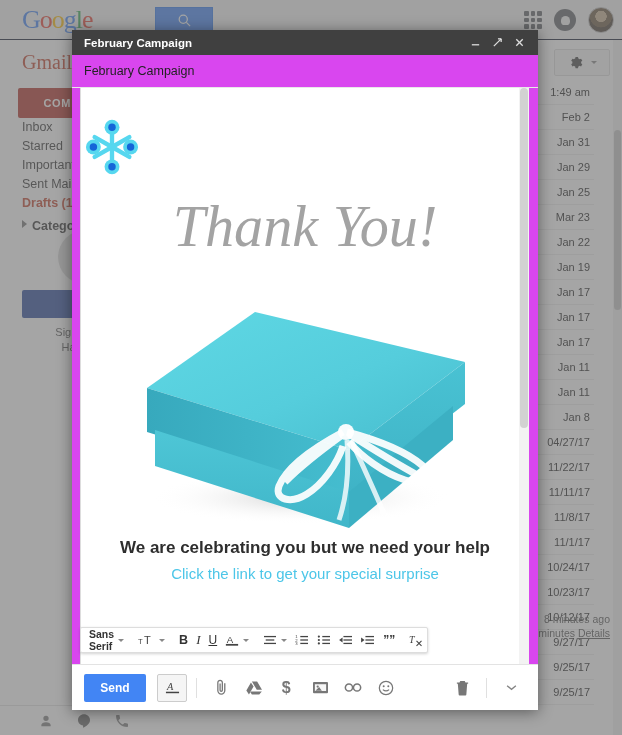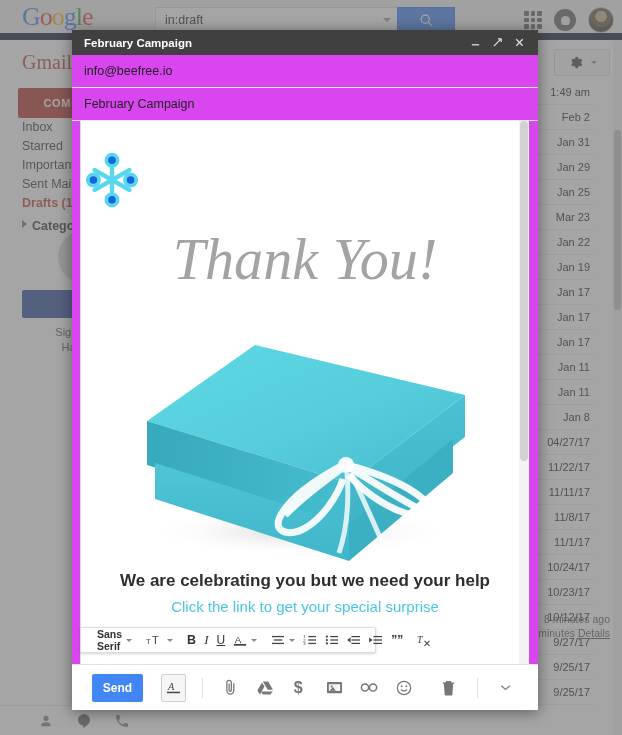--- a/index.html
+++ b/index.html
@@ -16,21 +16,21 @@
     background:#ffffff;
   }
   .dimmer{
     position:absolute; inset:0; background:rgba(110,110,110,0.62);
     z-index:40; pointer-events:none;
   }
 
   
   .gbar{
     position:absolute; top:0; left:0; right:0; height:40px;
-    background:#f5f5f5; border-bottom:7px solid #0f172a;
+    background:#f5f5f5; border-bottom:1px solid #0f172a;
     display:flex; align-items:center;
   }
   .glogo{ margin-left:22px; font-size:26px; letter-spacing:-1px; font-family:"Liberation Serif", serif;}
   .c-b{color:#4285f4;} .c-r{color:#ea4335;} .c-y{color:#fbbc05;} .c-g{color:#34a853;}
 
   .searchwrap{ position:absolute; left:155px; top:7px; width:300px; height:26px; display:flex; }
   .searchbox{
     flex:1; background:#fff; border:1px solid #d9d9d9; border-right:none;
     display:flex; align-items:center; padding:0 6px 0 9px; font-size:12.5px; color:#222;
   }
@@ -159,35 +159,35 @@
     text-align:center; font-size:15px; font-weight:normal; color:#4cc6e8;
     margin-top:7px;
   }
 
   
   .c-scroll{ position:absolute; right:0; top:0; bottom:0; width:10px; background:#f3f3f3; }
   .c-scroll i{ position:absolute; top:0; left:1px; width:8px; height:340px; background:#d2d2d2; border-radius:4px;}
 
   
   .fmt-bar{
-    position:absolute; left:8px; bottom:57px; width:296px; height:26px;
+    position:absolute; left:8px; bottom:57px; width:348px; height:26px;
     background:#fff; border:1px solid #ddd; border-radius:2px;
     box-shadow:0 1px 3px rgba(0,0,0,.18);
-    display:flex; align-items:center; z-index:5;padding-left:8px;
+    display:flex; align-items:center; z-index:5;
   }
   .fmt-bar .sep{ width:1px; height:15px; background:#e0e0e0; margin:0 3px;}
   .fmt-item{ display:flex; align-items:center; justify-content:center; height:22px; padding:0 4px; font-size:11px; color:#333;}
   .fmt-font{ font-weight:bold; font-size:10.5px; padding-left:8px;}
   .cdn{ width:0;height:0;border-left:3px solid transparent;border-right:3px solid transparent;border-top:3.5px solid #888; margin-left:4px;}
   .fmt-bar svg{ display:block; }
 
   
   .sendbar{
     height:46px; border-top:1px solid #e3e3e3; display:flex; align-items:center;
-    padding:0 20px; gap:10px; background:#fff; position:relative;
+    padding:0 12px; gap:3px; background:#fff; position:relative;
   }
   .send-btn{
     width:62px;height:28px;background:#4285f4;color:#fff;border-radius:2px;
     font-size:12px;font-weight:bold; display:flex;align-items:center;justify-content:center;
     margin-right:8px;
   }
   .tool{
     width:30px;height:28px; display:flex;align-items:center;justify-content:center;
     opacity:.72;
   }
@@ -199,24 +199,20 @@
 <body>
 
 <div id="root">
 
   <div class="gmail-backdrop">
 
     <div class="gbar">
       <div class="glogo"><span class="c-b">G</span><span class="c-r">o</span><span class="c-y">o</span><span class="c-b">g</span><span class="c-g">l</span><span class="c-r">e</span></div>
 
       <div class="searchwrap">
-        <div class="searchbox">
-          <span class="val">in:draft</span>
-          <span class="caret-dn"></span>
-        </div>
         <div class="searchbtn">
           <svg width="15" height="15" viewBox="0 0 24 24">
             <circle cx="10" cy="10" r="6.5"></circle>
               <line x1="15" y1="15" x2="21" y2="21"></line>
           </svg>
         </div>
       </div>
 
       <div class="gright">
         <div class="apps-grid">
@@ -336,23 +332,20 @@
       </span>
       <span class="wbtn">
         <svg width="11" height="11" viewBox="0 0 12 12">
             <line x1="2.5" y1="2.5" x2="9.5" y2="9.5"></line>
             <line x1="9.5" y1="2.5" x2="2.5" y2="9.5"></line>
           </svg>
       </span>
     </div>
 
     <div class="c-field">
-      <span>info@beefree.io</span>
-    </div>
-    <div class="c-field">
       <span>February Campaign</span>
     </div>
 
     <div class="c-body">
       <div class="c-body-inner">
 
         
         <svg class="logo-mark" viewBox="0 0 100 100">
           <g stroke="#56d7ef" stroke-width="7" stroke-linecap="round">
             <line x1="50" y1="50" x2="50" y2="18"></line>

